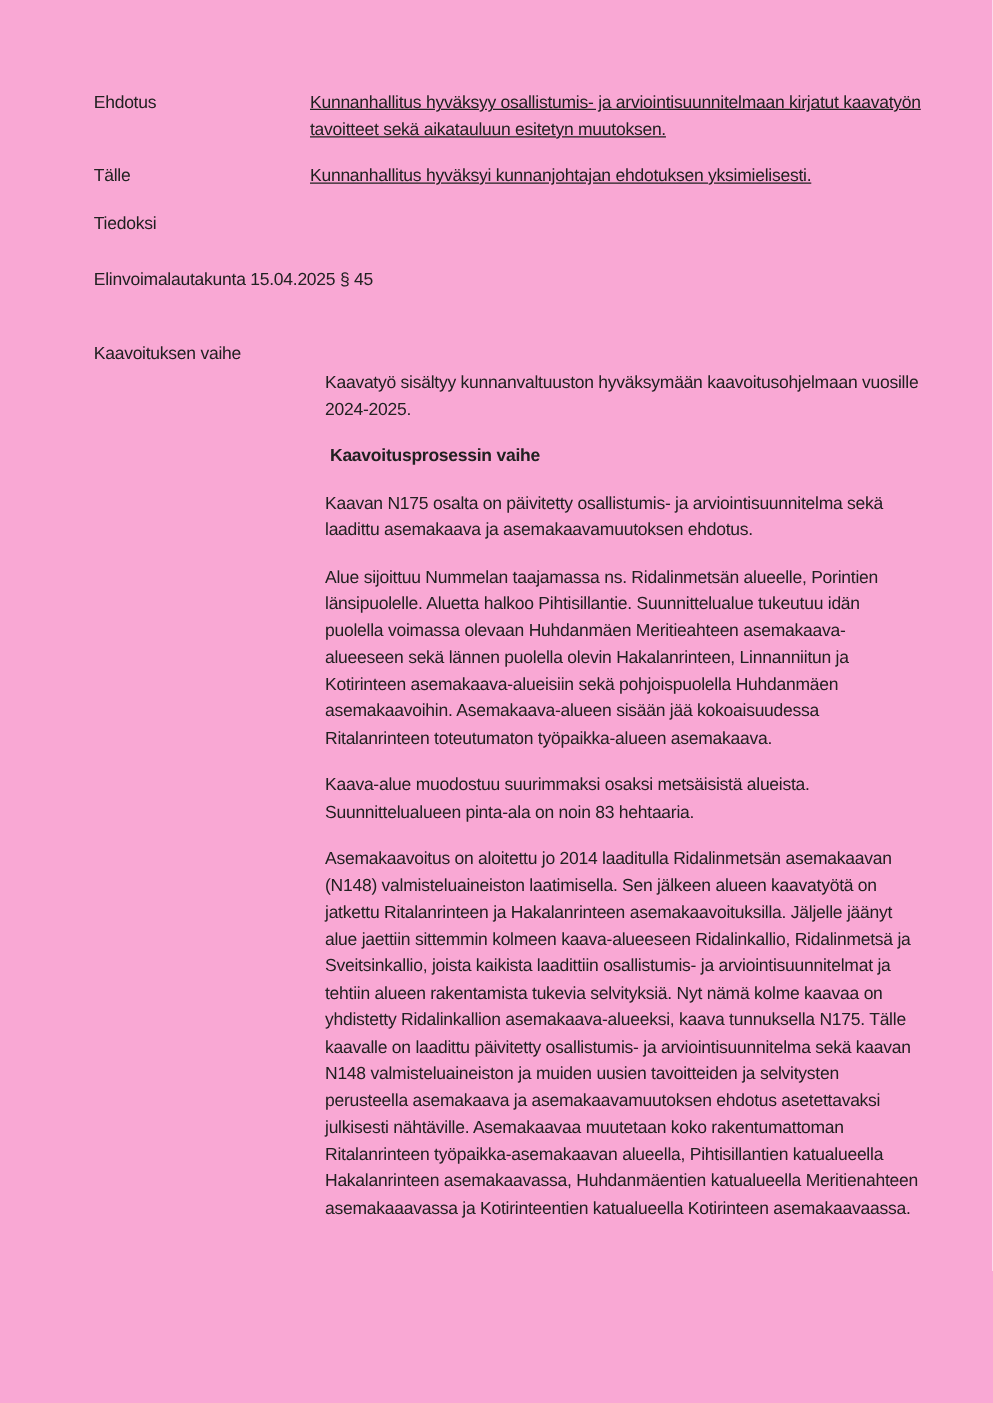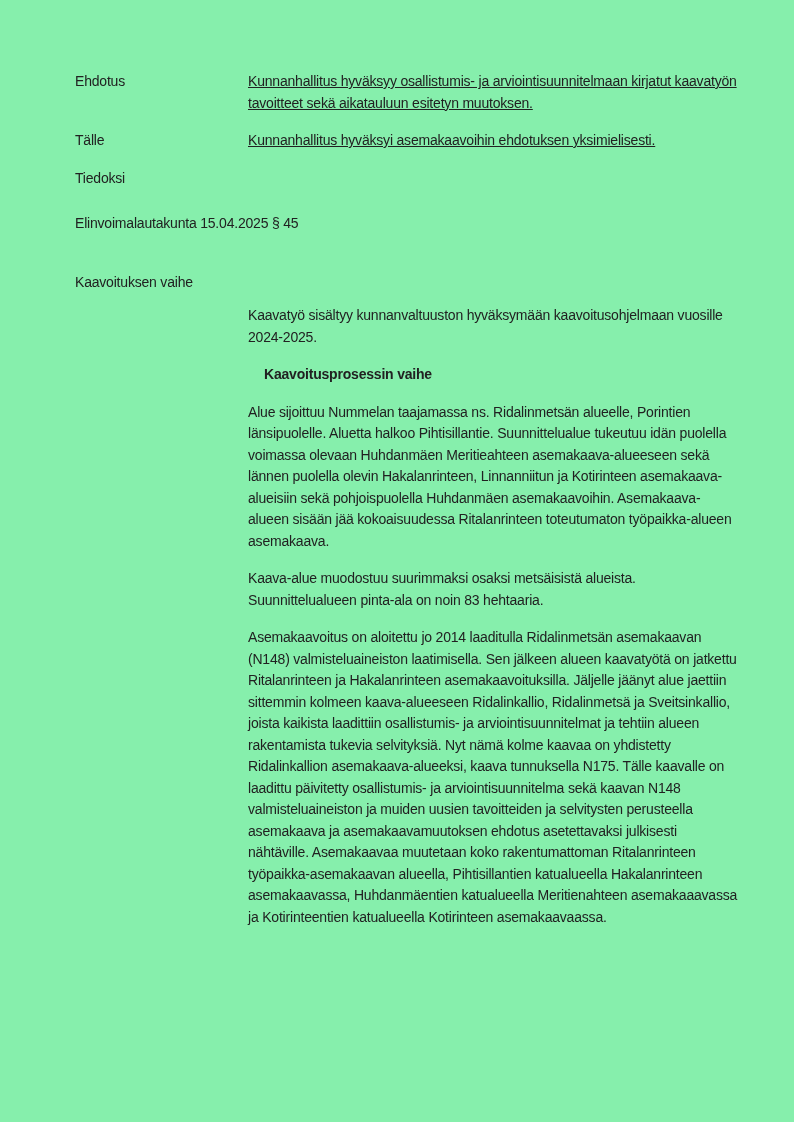--- a/index.html
+++ b/index.html
@@ -9,21 +9,21 @@
     height: 1122px;
     font-family: "Liberation Sans", sans-serif;
     color: #212121;
     font-size: 14px;
     letter-spacing: -0.2px;
     overflow: hidden;
   }
   .page {
     width: 794px;
     height: 1122px;
-    background: #86efac;
+    background: #f9a8d4;
     padding: 71px 56px 40px 75px;
     overflow: hidden;
   }
   p, .flabel, .margin-line, .subheading {
     line-height: 21.5px;
   }
   
   .lrow {
     display: flex;
     align-items: flex-start;
@@ -40,29 +40,29 @@
   }
   
   .margin-line {
     margin-bottom: 16px;
   }
   .margin-line.spaced-after {
     margin-bottom: 37px;
     margin-top: 24px;
   }
   .margin-line.section-label {
-    margin-bottom: 12px;
+    margin-bottom: 2px;
   }
   
   .content {
     margin-left: 173px;
     max-width: 492px;
   }
   .content p {
-    margin: 0 0 16px 0;
+    margin: 0 0 16px 12px;
   }
   .subheading {
     font-weight: bold;
     margin: 16px;
   }
 </style>
 </head>
 <body>
 
 <div class="page">
@@ -70,39 +70,40 @@
   <div class="lrow">
     <div class="flabel">Ehdotus</div>
     <div class="fbody">
       <p>Kunnanhallitus hyväksyy osallistumis- ja arviointisuunnitelmaan kirjatut kaavatyön tavoitteet sekä aikatauluun esitetyn muutoksen.</p>
     </div>
   </div>
 
   <div class="lrow">
     <div class="flabel">Tälle</div>
     <div class="fbody">
-      <p>Kunnanhallitus hyväksyi asemakaavoihin ehdotuksen yksimielisesti.</p>
+      <p>Kunnanhallitus hyväksyi kunnanjohtajan ehdotuksen yksimielisesti.</p>
     </div>
   </div>
 
   <div class="lrow">
     <div class="flabel">Tiedoksi</div>
     <div class="fbody"></div>
   </div>
 
   <div class="margin-line spaced-after">Elinvoimalautakunta 15.04.2025 § 45</div>
 
   <div class="margin-line section-label">Kaavoituksen vaihe</div>
 
   <div class="content">
 
     <p>Kaavatyö sisältyy kunnanvaltuuston hyväksymään kaavoitusohjelmaan vuosille 2024-2025.</p>
 
     <div class="csection">
       <div class="subheading">Kaavoitusprosessin vaihe</div>
+      <p>Kaavan N175 osalta on päivitetty osallistumis- ja arviointisuunnitelma sekä laadittu asemakaava ja asemakaavamuutoksen ehdotus.</p>
     </div>
 
     <div class="csection">
       <p>Alue sijoittuu Nummelan taajamassa ns. Ridalinmetsän alueelle, Porintien länsipuolelle. Aluetta halkoo Pihtisillantie. Suunnittelualue tukeutuu idän puolella voimassa olevaan Huhdanmäen Meritieahteen asemakaava-alueeseen sekä lännen puolella olevin Hakalanrinteen, Linnanniitun ja Kotirinteen asemakaava-alueisiin sekä pohjoispuolella Huhdanmäen asemakaavoihin. Asemakaava-alueen sisään jää kokoaisuudessa Ritalanrinteen toteutumaton työpaikka-alueen asemakaava.</p>
       <p>Kaava-alue muodostuu suurimmaksi osaksi metsäisistä alueista. Suunnittelualueen pinta-ala on noin 83 hehtaaria.</p>
       <p>Asemakaavoitus on aloitettu jo 2014 laaditulla Ridalinmetsän asemakaavan (N148) valmisteluaineiston laatimisella. Sen jälkeen alueen kaavatyötä on jatkettu Ritalanrinteen ja Hakalanrinteen asemakaavoituksilla. Jäljelle jäänyt alue jaettiin sittemmin kolmeen kaava-alueeseen Ridalinkallio, Ridalinmetsä ja Sveitsinkallio, joista kaikista laadittiin osallistumis- ja arviointisuunnitelmat ja tehtiin alueen rakentamista tukevia selvityksiä. Nyt nämä kolme kaavaa on yhdistetty Ridalinkallion asemakaava-alueeksi, kaava tunnuksella N175. Tälle kaavalle on laadittu päivitetty osallistumis- ja arviointisuunnitelma sekä kaavan N148 valmisteluaineiston ja muiden uusien tavoitteiden ja selvitysten perusteella asemakaava ja asemakaavamuutoksen ehdotus asetettavaksi julkisesti nähtäville. Asemakaavaa muutetaan koko rakentumattoman Ritalanrinteen työpaikka-asemakaavan alueella, Pihtisillantien katualueella Hakalanrinteen asemakaavassa, Huhdanmäentien katualueella Meritienahteen asemakaaavassa ja Kotirinteentien katualueella Kotirinteen asemakaavaassa.</p>
     </div>
 
   </div>
 

